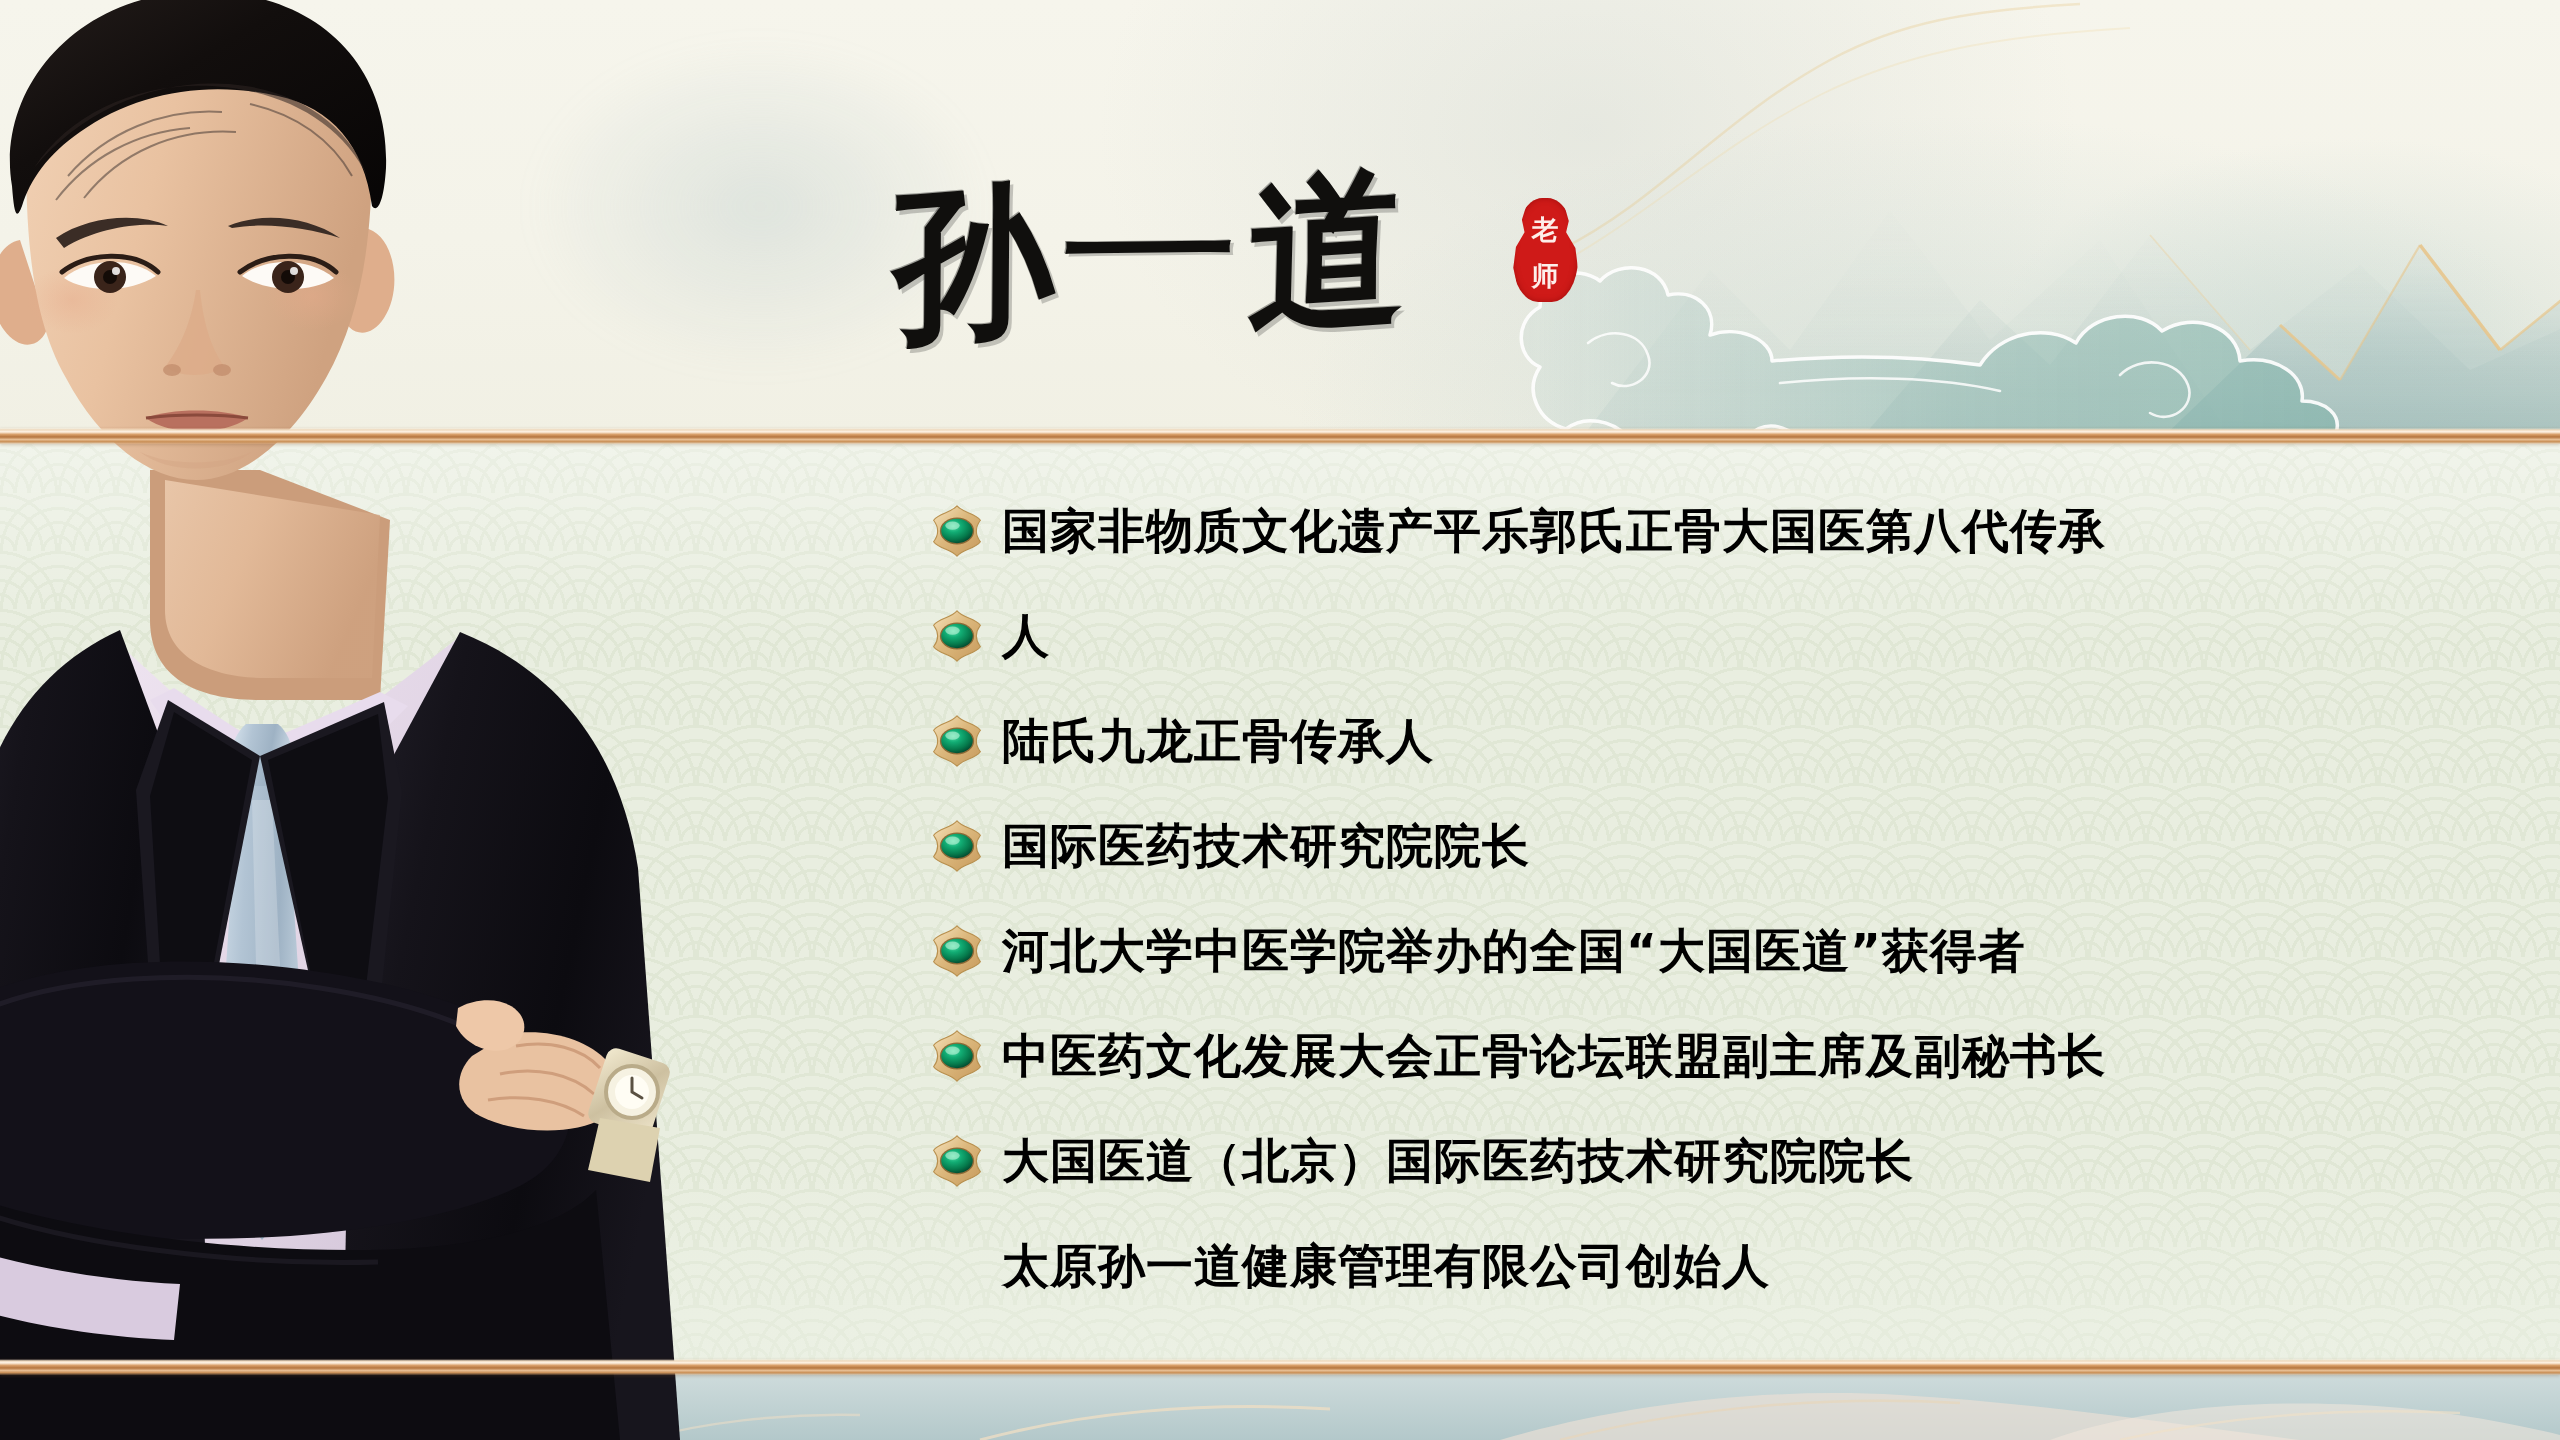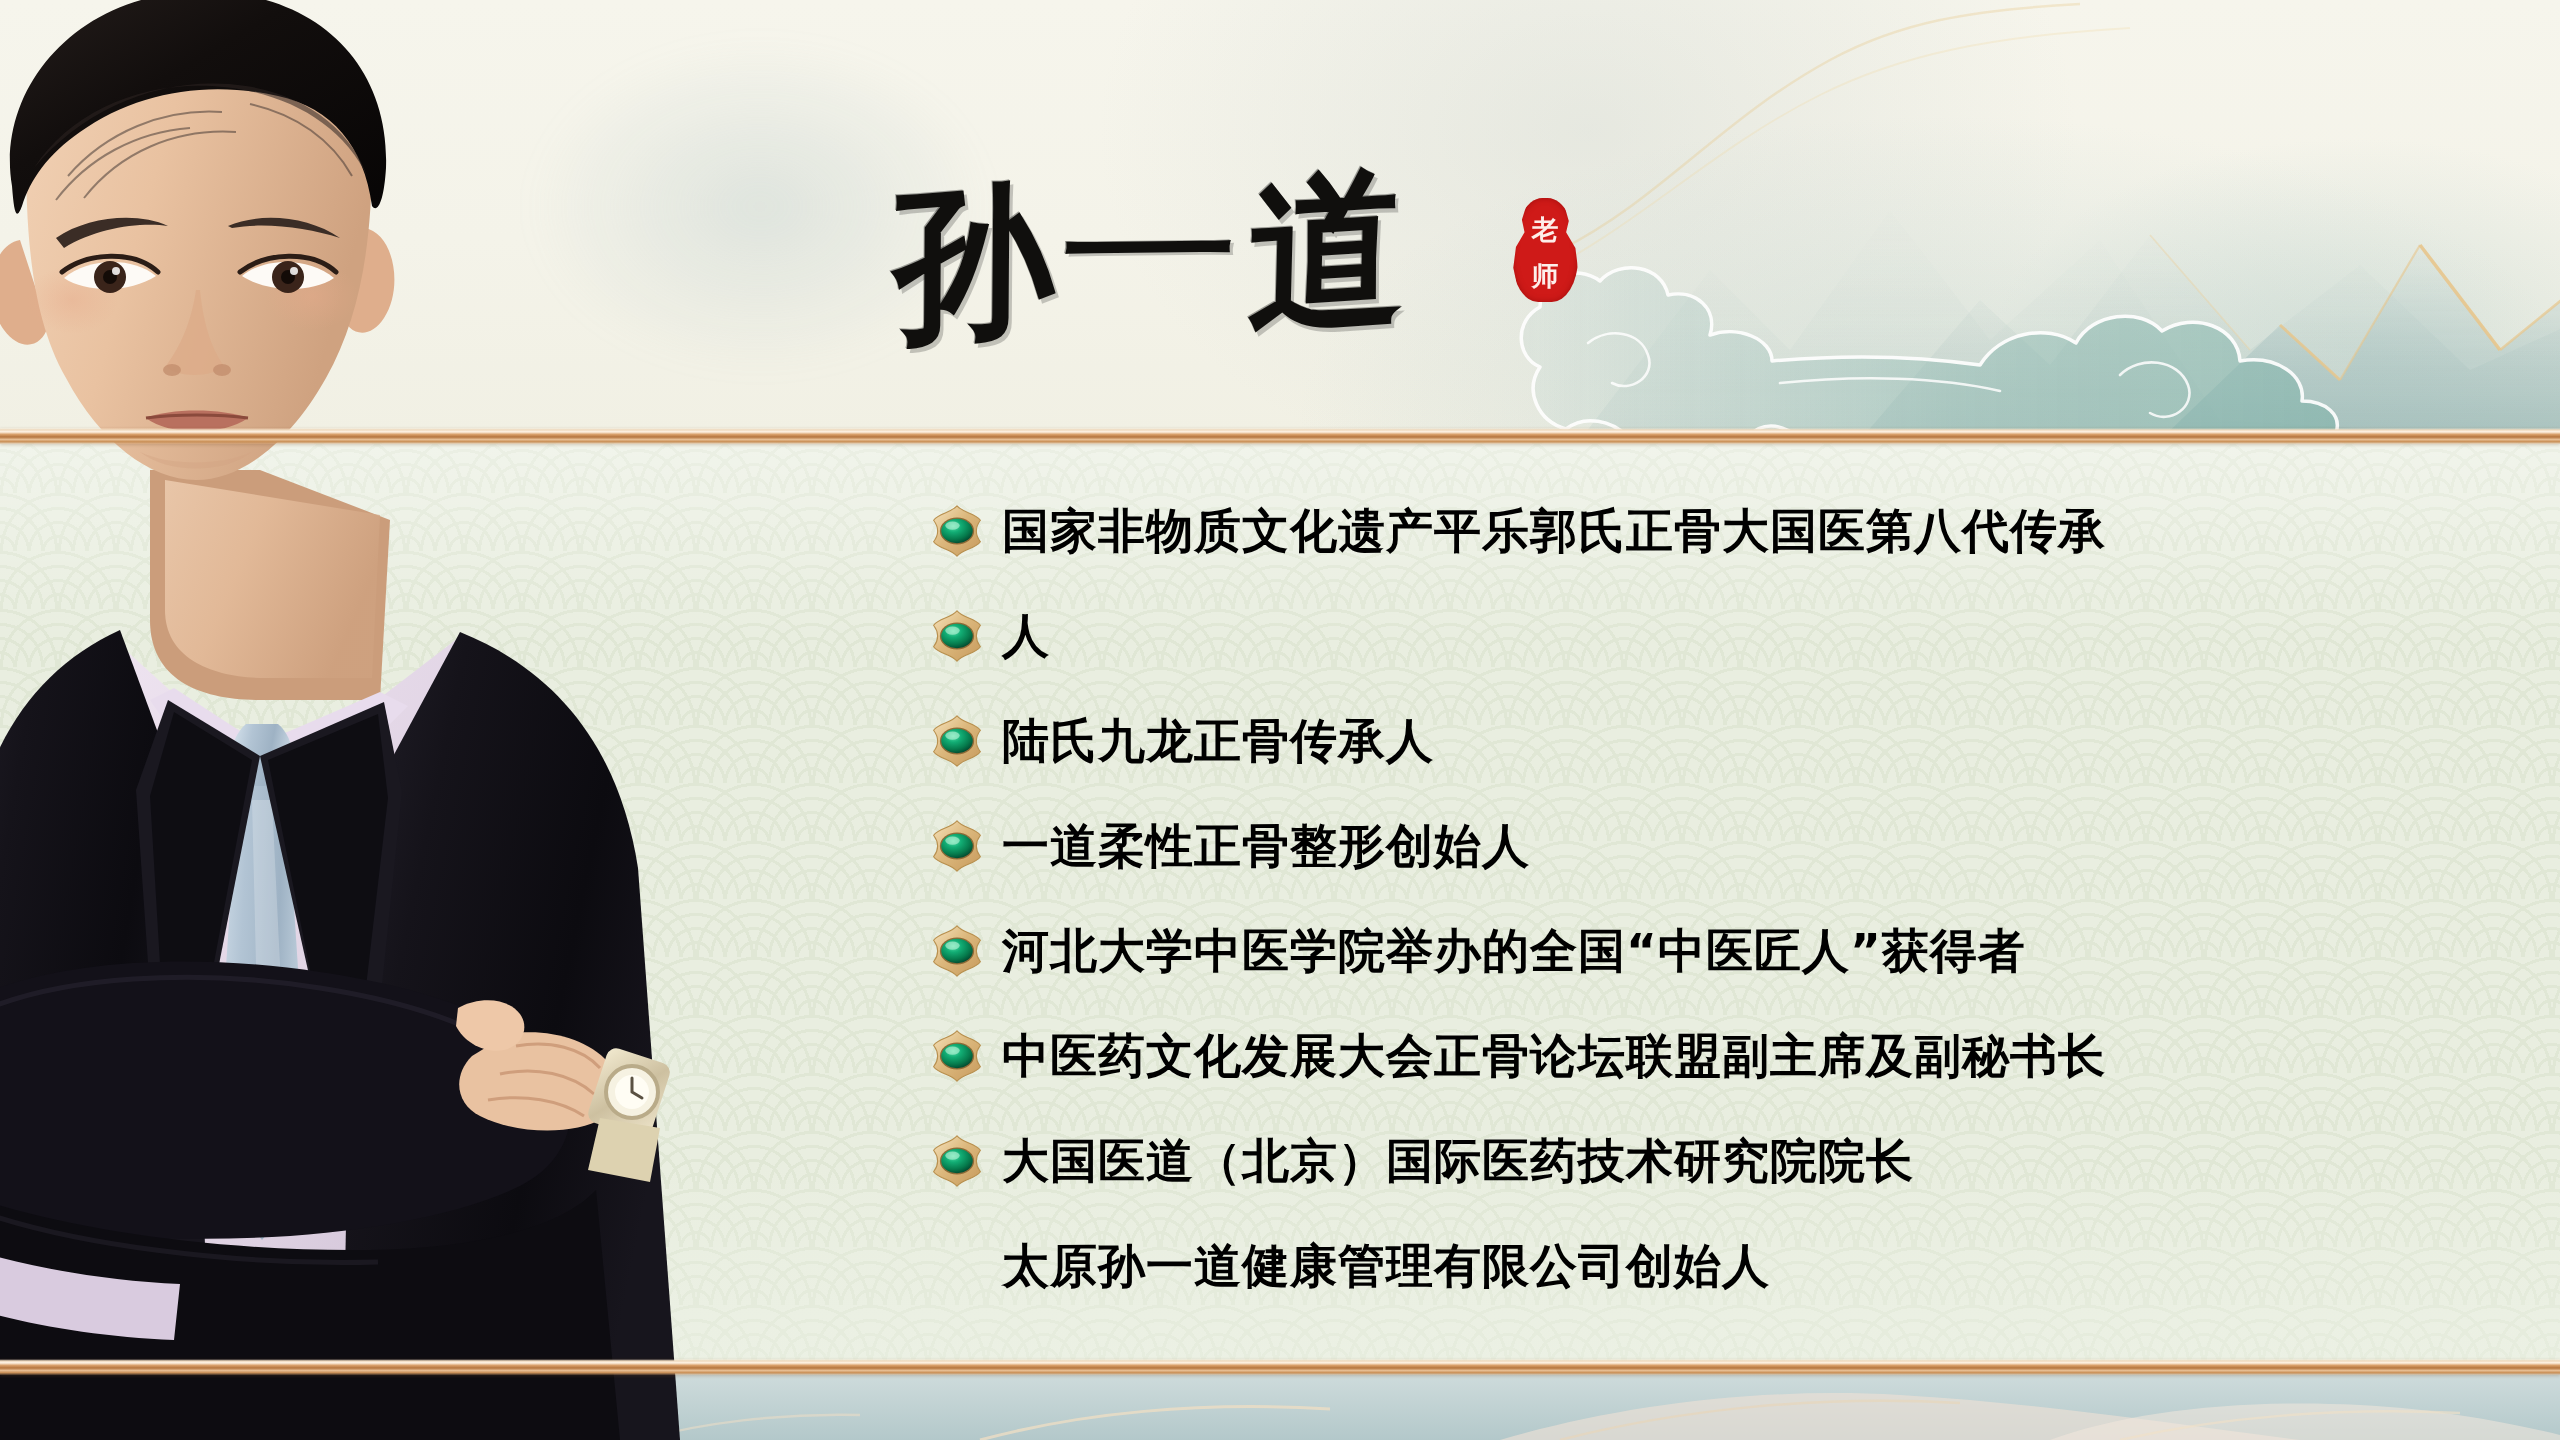--- a/index.html
+++ b/index.html
@@ -436,34 +436,34 @@
 
     <div class="cred-row">
       <span class="gem">
         <svg viewBox="0 0 60 60">
           <path d="M30,2 C37,10 50,10 56,18 C50,26 50,34 56,42 C50,50 37,50 30,58 C23,50 10,50 4,42 C10,34 10,26 4,18 C10,10 23,10 30,2 Z" fill="url(#gf1)" stroke="#b8904f" stroke-width="1.2"></path>
           <ellipse cx="30" cy="30" rx="19" ry="15" fill="#8d6a37"></ellipse>
           <ellipse cx="30" cy="30" rx="17.5" ry="13.5" fill="url(#gj1)"></ellipse>
           <ellipse cx="25" cy="24" rx="8" ry="4.5" fill="#bff5da" opacity=".6"></ellipse>
         </svg>
       </span>
-      <span class="cred-text">一道柔性正骨整形创始人</span>
-    </div>
-
-
-    <div class="cred-row">
-      <span class="gem">
-        <svg viewBox="0 0 60 60">
-          <path d="M30,2 C37,10 50,10 56,18 C50,26 50,34 56,42 C50,50 37,50 30,58 C23,50 10,50 4,42 C10,34 10,26 4,18 C10,10 23,10 30,2 Z" fill="url(#gf1)" stroke="#b8904f" stroke-width="1.2"></path>
-          <ellipse cx="30" cy="30" rx="19" ry="15" fill="#8d6a37"></ellipse>
-          <ellipse cx="30" cy="30" rx="17.5" ry="13.5" fill="url(#gj1)"></ellipse>
-          <ellipse cx="25" cy="24" rx="8" ry="4.5" fill="#bff5da" opacity=".6"></ellipse>
-        </svg>
-      </span>
-      <span class="cred-text">河北大学中医学院举办的全国“中医匠人”获得者</span>
+      <span class="cred-text">国际医药技术研究院院长</span>
+    </div>
+
+
+    <div class="cred-row">
+      <span class="gem">
+        <svg viewBox="0 0 60 60">
+          <path d="M30,2 C37,10 50,10 56,18 C50,26 50,34 56,42 C50,50 37,50 30,58 C23,50 10,50 4,42 C10,34 10,26 4,18 C10,10 23,10 30,2 Z" fill="url(#gf1)" stroke="#b8904f" stroke-width="1.2"></path>
+          <ellipse cx="30" cy="30" rx="19" ry="15" fill="#8d6a37"></ellipse>
+          <ellipse cx="30" cy="30" rx="17.5" ry="13.5" fill="url(#gj1)"></ellipse>
+          <ellipse cx="25" cy="24" rx="8" ry="4.5" fill="#bff5da" opacity=".6"></ellipse>
+        </svg>
+      </span>
+      <span class="cred-text">河北大学中医学院举办的全国“大国医道”获得者</span>
     </div>
 
     <div class="cred-row">
       <span class="gem">
         <svg viewBox="0 0 60 60">
           <path d="M30,2 C37,10 50,10 56,18 C50,26 50,34 56,42 C50,50 37,50 30,58 C23,50 10,50 4,42 C10,34 10,26 4,18 C10,10 23,10 30,2 Z" fill="url(#gf1)" stroke="#b8904f" stroke-width="1.2"></path>
           <ellipse cx="30" cy="30" rx="19" ry="15" fill="#8d6a37"></ellipse>
           <ellipse cx="30" cy="30" rx="17.5" ry="13.5" fill="url(#gj1)"></ellipse>
           <ellipse cx="25" cy="24" rx="8" ry="4.5" fill="#bff5da" opacity=".6"></ellipse>
         </svg>

